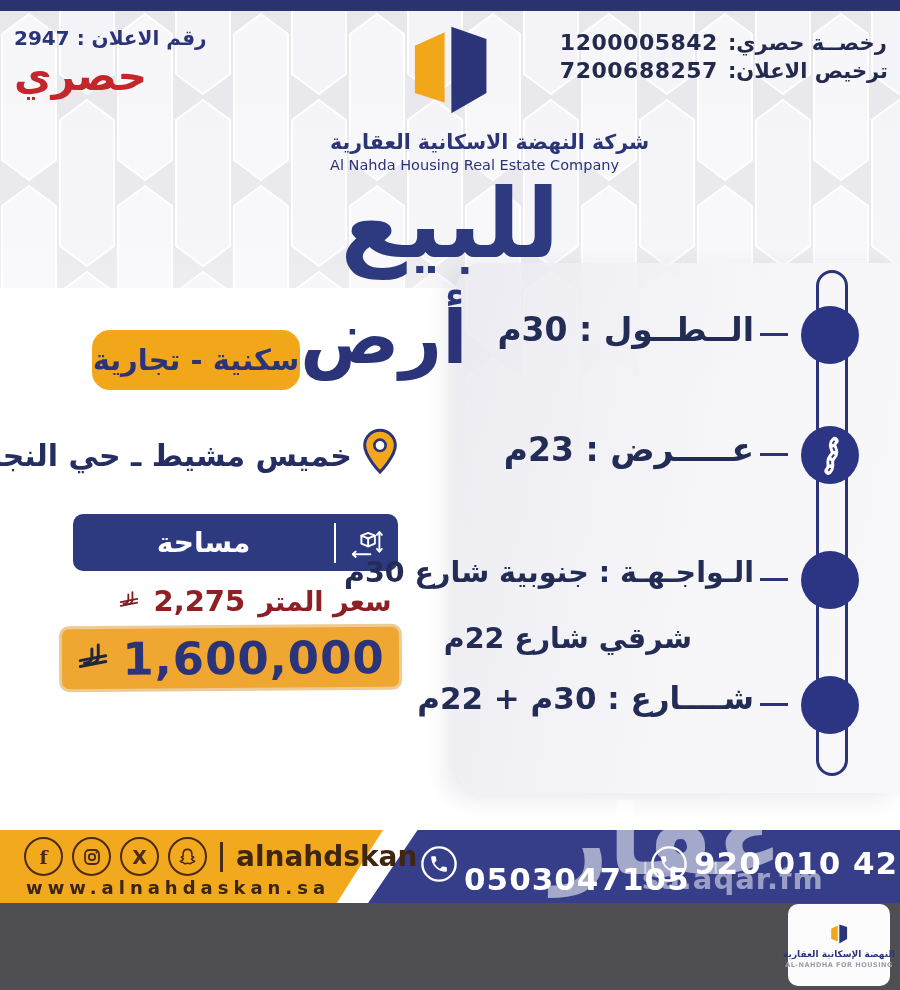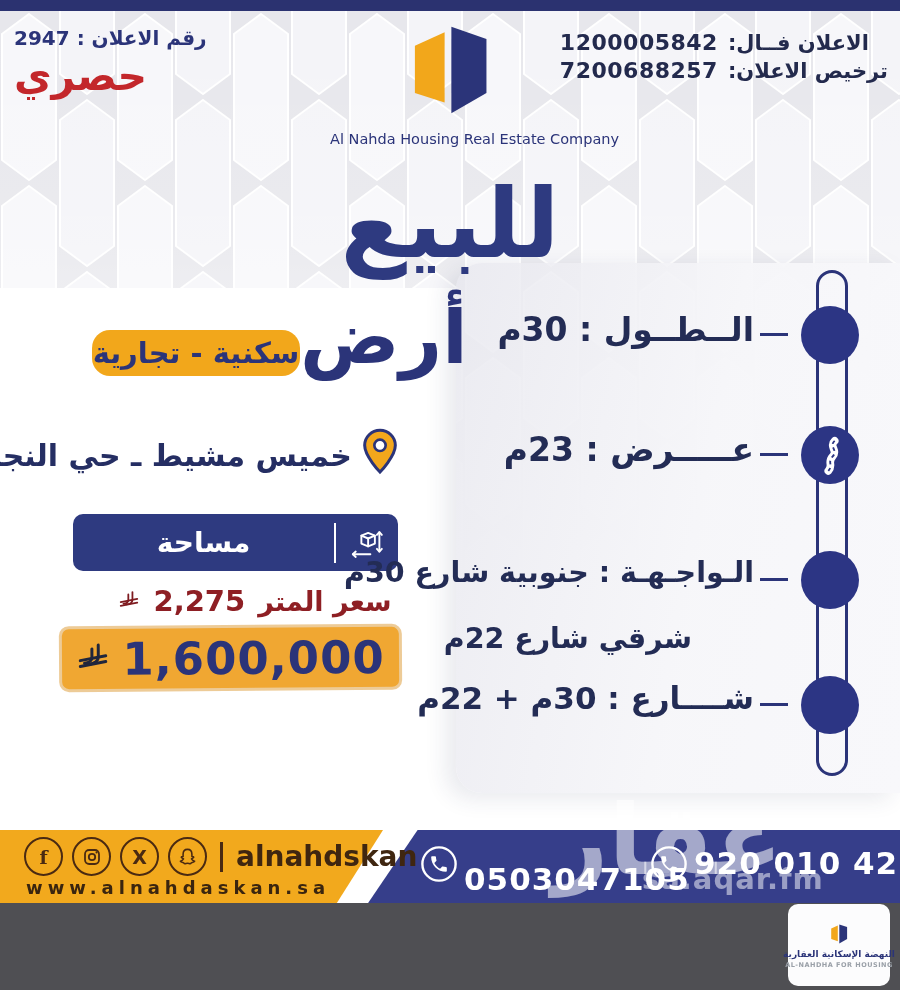--- a/index.html
+++ b/index.html
@@ -22,21 +22,21 @@
   .exclusive{left:14px;top:52px;font-size:41px;font-weight:900;color:#c3272b;z-index:3;}
   .licenses{right:12px;top:30px;z-index:3;display:flex;flex-direction:column;gap:3px;}
   .licrow{display:flex;gap:10px;justify-content:flex-end;align-items:center;font-size:21px;font-weight:bold;color:#232a4d;}
   .licval{font-size:22px;letter-spacing:.5px;}
   .logo{left:330px;top:16px;width:240px;z-index:3;text-align:center;}
   .logo-ar{font-size:20.5px;font-weight:bold;color:#2b3479;margin-top:2px;}
   .logo-en{font-size:14.5px;color:#2b3479;margin-top:3px;}
   .headline{left:0;top:168px;width:900px;text-align:center;font-size:96px;font-weight:800;color:#2e3a80;z-index:3;}
   
   .landtitle{left:300px;top:294px;width:120px;text-align:center;font-size:74px;font-weight:900;color:#2b3479;z-index:3;}
-  .landbadge{left:92px;top:330px;width:208px;height:46px;background:#f2a71b;border-radius:18px;z-index:3;
+  .landbadge{left:92px;top:330px;width:208px;height:60px;background:#f2a71b;border-radius:18px;z-index:3;
              display:flex;align-items:center;justify-content:center;font-size:29px;font-weight:bold;color:#2b3479;}
   .pin{left:360px;top:428px;z-index:3;}
   .loctext{left:0;top:438px;width:352px;text-align:center;font-size:30px;font-weight:bold;color:#252e63;z-index:3;}
   .areabox{left:73px;top:514px;width:325px;height:57px;background:#2e3a80;border-radius:10px;z-index:3;
            display:flex;flex-direction:row;align-items:center;}
   .areaicon{width:62px;display:flex;align-items:center;justify-content:center;}
   .areadiv{width:2px;height:40px;background:#fff;}
   .areatxt{flex:1;display:flex;justify-content:center;align-items:center;gap:20px;color:#fff;font-weight:bold;font-size:28px;}
   .ppm{left:110px;top:584px;width:290px;display:flex;justify-content:center;align-items:center;gap:13px;z-index:3;color:#8e1f24;}
   .ppm-label{font-size:27px;font-weight:bold;}
@@ -90,34 +90,35 @@
   <div class="abs hexfade"></div>
 
   <div class="abs topbar"></div>
   <div class="abs leftcard"></div>
   <div class="abs rightpanel"></div>
 
   <div class="abs adnum" dir="rtl">رقم الاعلان : 2947</div>
   <div class="abs exclusive">حصري</div>
   <div class="abs licenses">
     <div class="licrow" dir="rtl">
-      <span>الاعلان فــال:</span>
+      <span>رخصــة حصري:</span>
       <span class="licval" dir="ltr">1200005842</span>
     </div>
     <div class="licrow" dir="rtl">
       <span>ترخيص الاعلان:</span>
       <span class="licval" dir="ltr">7200688257</span>
     </div>
   </div>
 
   <div class="abs logo">
     <svg width="136" height="108" viewBox="0 0 100 80">
       <polygon points="24,22 46,12 46,64 24,57" fill="#f2a71b"></polygon>
       <polygon points="51,8 77,17 77,57 51,72" fill="#2b3479"></polygon>
     </svg>
+    <div class="logo-ar">شركة النهضة الاسكانية العقارية</div>
     <div class="logo-en">Al Nahda Housing Real Estate Company</div>
   </div>
 
   <div class="abs landtitle">أرض</div>
 
   <div class="abs headline">للبيع</div>
   <div class="abs landbadge">
     <span>سكنية - تجارية</span>
   </div>
 

